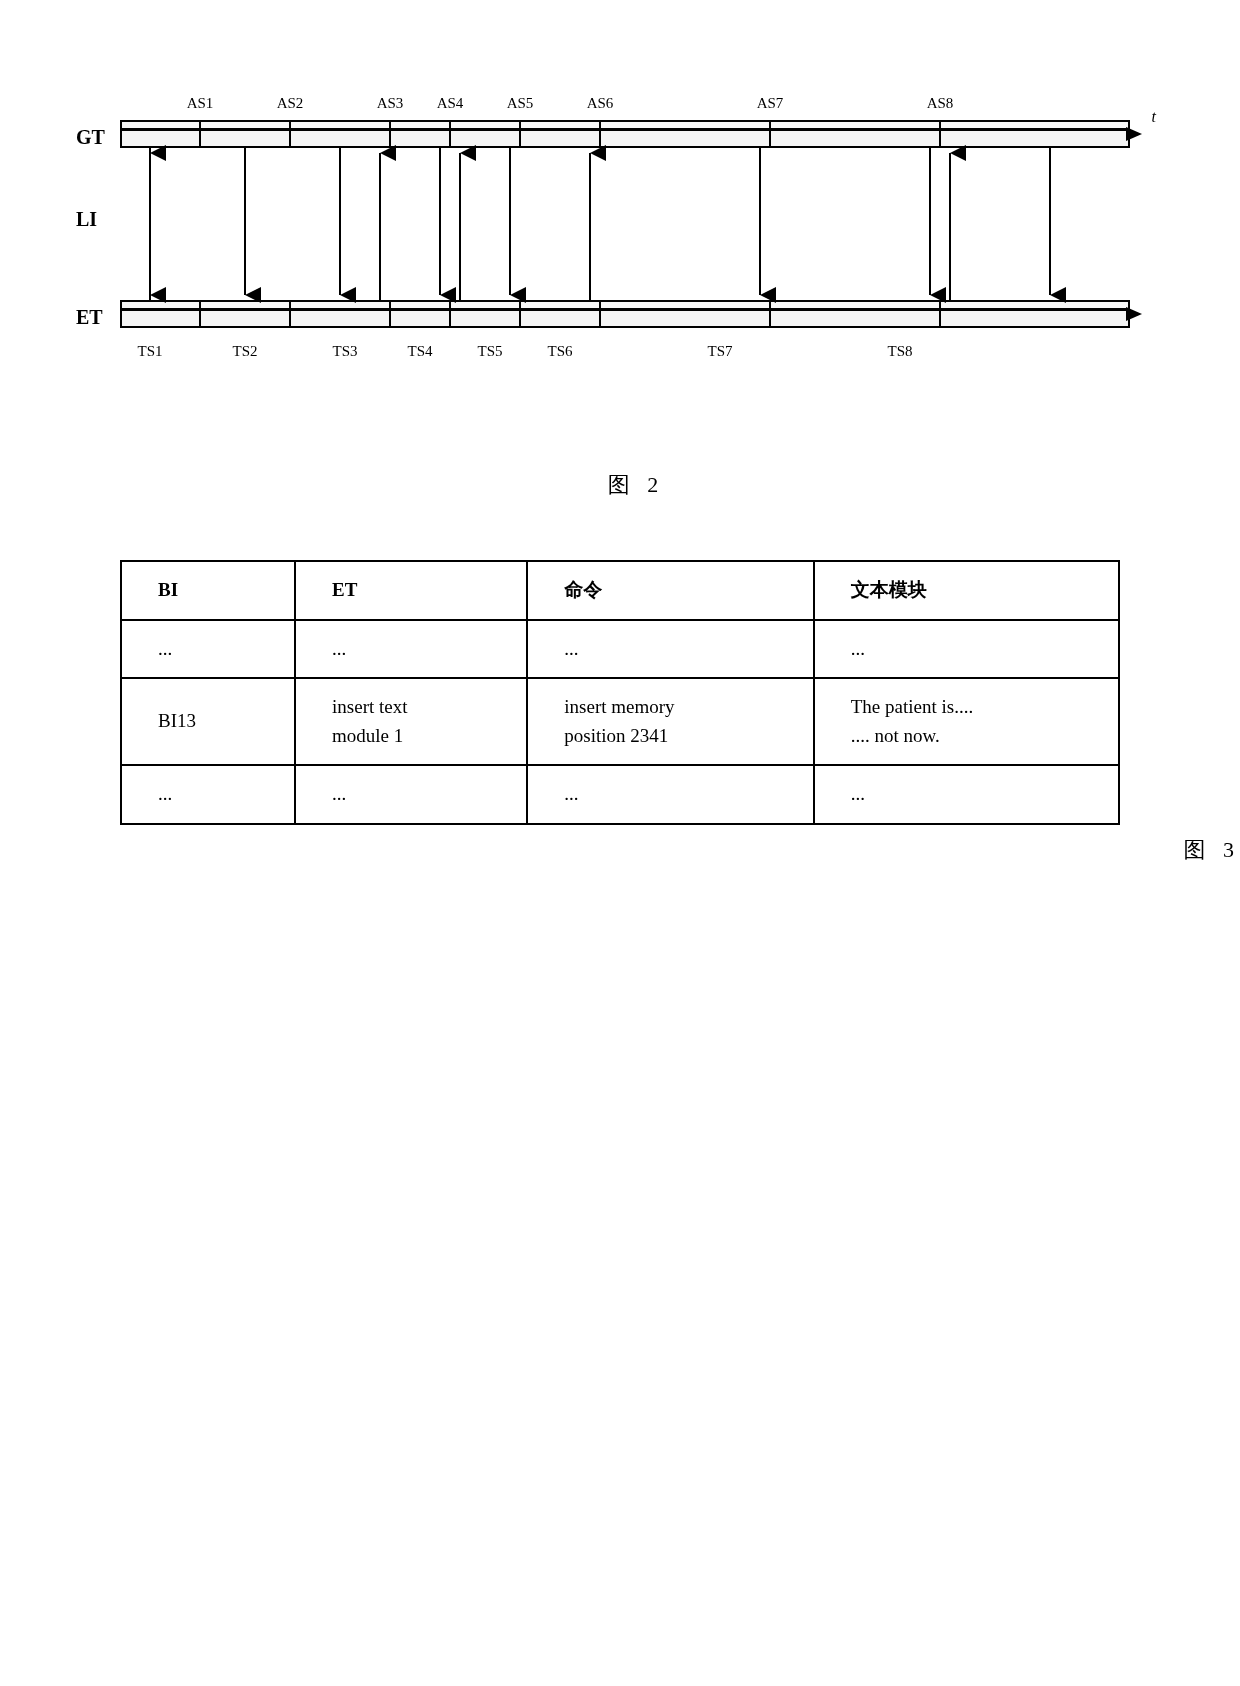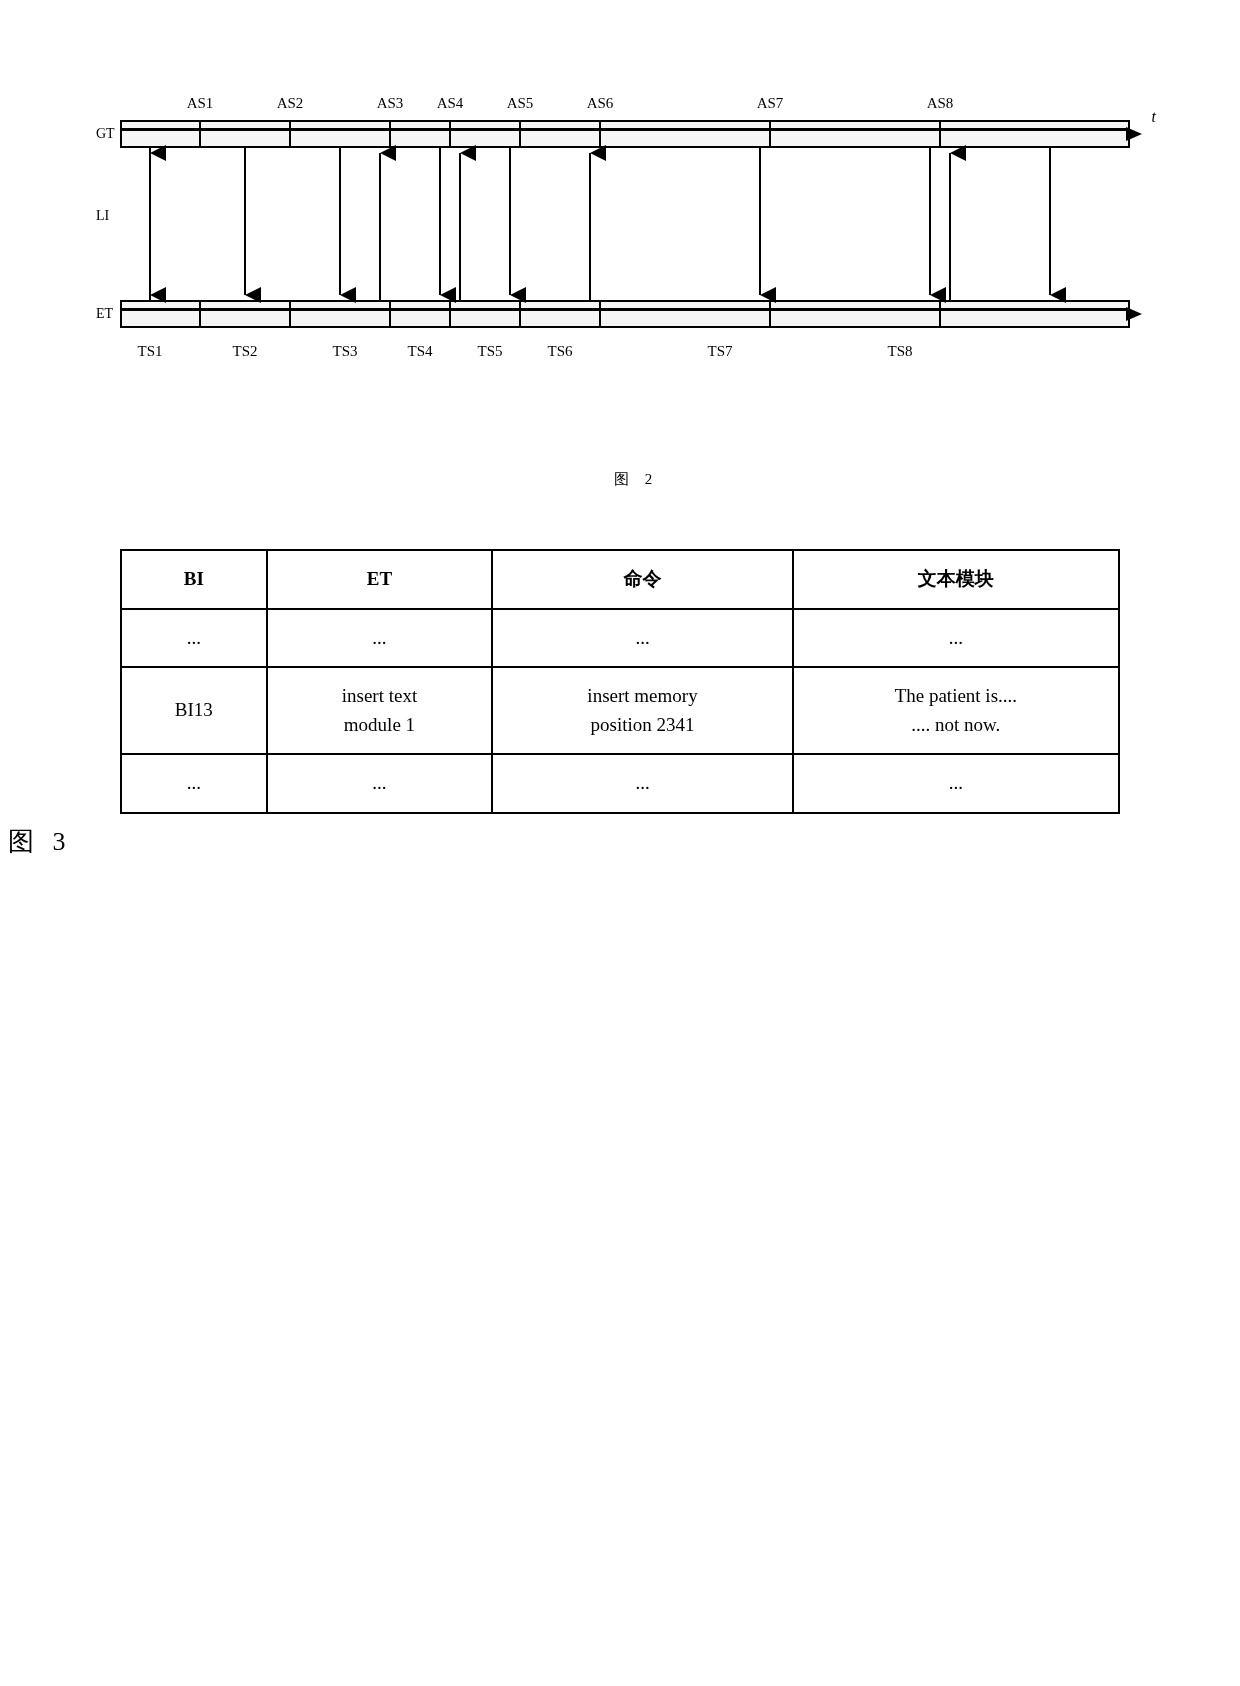--- a/index.html
+++ b/index.html
@@ -38,73 +38,73 @@
       right: 28px;
       width: 0;
       height: 0;
     }
     .timeline-arrow.gt { top: 87px; border-top: 7px solid transparent; border-bottom: 7px solid transparent; border-left: 16px solid #000; }
     .timeline-arrow.et { top: 267px; border-top: 7px solid transparent; border-bottom: 7px solid transparent; border-left: 16px solid #000; }
 
     
     .bar-label {
       position: absolute;
-      left: 26px;
-      font-weight: normal;
-      font-size: 14px;
+      left: 6px;
+      font-weight: bold;
+      font-size: 20px;
     }
     .bar-label.gt { top: 86px; }
     .bar-label.li { top: 168px; }
     .bar-label.et { top: 266px; }
 
     
     .t-label {
       position: absolute;
       right: 14px;
       top: 68px;
       font-style: italic;
       font-size: 16px;
     }
 
     
     .figure-caption {
       text-align: center;
-      font-size: 15px;
+      font-size: 22px;
       margin-top: 10px;
       letter-spacing: 6px;
       padding-left: 32px;
     }
 
     
     .figure3-container {
       width: 1000px;
       margin: 60px auto 0;
       position: relative;
     }
 
     .data-table {
       width: 100%;
       border-collapse: collapse;
       border: 2.5px solid #000;
       font-size: 19px;
     }
     .data-table th, .data-table td {
       border: 2px solid #000;
-      padding: 14px 14px;
-      text-align: center;
+      padding: 14px 36px;
+      text-align: left;
       vertical-align: middle;
       line-height: 1.5;
     }
     .data-table th {
       font-weight: bold;
     }
 
     .fig3-caption {
-      text-align: left;
-      font-size: 26px;
+      text-align: right;
+      font-size: 22px;
       margin-top: 10px;
       letter-spacing: 6px;
       padding-left: 8px;
     }
   </style>
 </head>
 <body>
 
 <div class="figure2-container">
 

